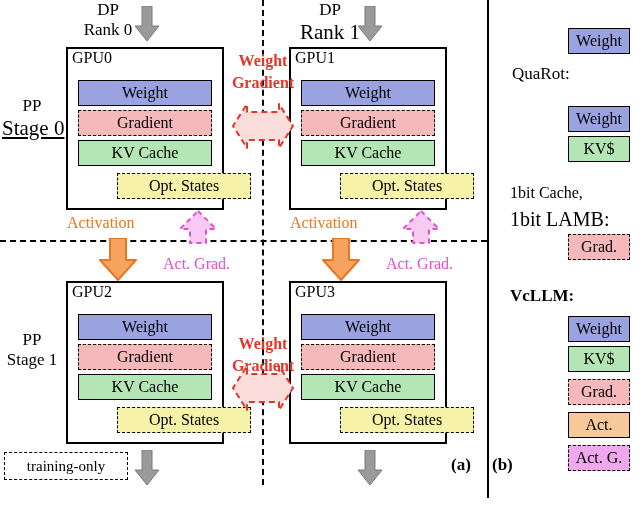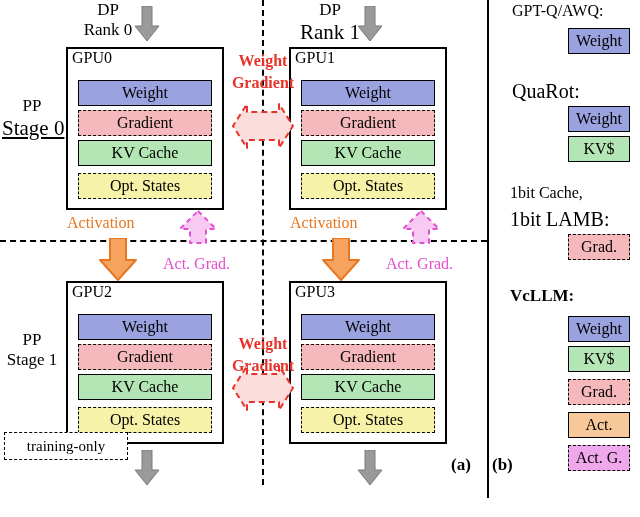--- a/index.html
+++ b/index.html
@@ -23,21 +23,21 @@
   
   .bar{position:absolute;box-sizing:border-box;display:flex;align-items:center;justify-content:center;
        font-size:16px;color:#000;}
   .bar.solid{border:1.5px solid #000;}
   .bar.dashed{border:1.5px dashed #000;}
 
   
   .c-weight{background:#9aa2e0;}
   .c-grad{background:#f6b9bb;}
   .c-kv{background:#b4e5b4;}
-  .c-opt{background:#f6f3a8;}
+  .c-opt{background:#f6f3a8;margin-left:39px;}
   .c-act{background:#f6c89a;}
   .c-actg{background:#f0a8ec;}
 
   
   .dashline{position:absolute;border:0;border-top:2px dashed #000;}
   .dashline-v{position:absolute;border:0;border-left:2px dashed #000;}
   .solidline-v{position:absolute;border:0;border-left:2px solid #000;}
 
   
   .arrow-grey{position:absolute;}
@@ -147,29 +147,28 @@
   </svg>
   <div class="lbl t-pink" style="left:386px;top:255px;font-size:16px;">Act. Grad.</div>
 
   <svg class="arrow-grey" style="left:134px;top:450px;" width="26" height="36" viewBox="0 0 26 36">
     <polygon points="8,0 18,0 18,20 25,20 13,35 1,20 8,20" fill="#9a9a9a" stroke="#7a7a7a" stroke-width="1"></polygon>
   </svg>
   <svg class="arrow-grey" style="left:357px;top:450px;" width="26" height="36" viewBox="0 0 26 36">
     <polygon points="8,0 18,0 18,20 25,20 13,35 1,20 8,20" fill="#9a9a9a" stroke="#7a7a7a" stroke-width="1"></polygon>
   </svg>
 
-  <div class="training-only" style="left:4px;top:432px;width:124px;height:28px;">training-only</div>
+  <div class="training-only" style="left:4px;top:452px;width:124px;height:28px;">training-only</div>
 
   <div class="panel-tag" style="left:451px;top:455px;">(a)</div>
   <div class="panel-tag" style="left:492px;top:455px;">(b)</div>
 
-  <div class="legend-title" style="left:512px;top:2px;font-size:16px;">GPT-Q/AWQ:</div>
   <div class="bar solid c-weight" style="left:568px;top:28px;width:62px;height:26px;">Weight</div>
 
-  <div class="legend-title" style="left:512px;top:80px;font-size:20px;text-align:center;">QuaRot:</div>
+  <div class="legend-title" style="left:512px;top:64px;font-size:17px;text-align:center;">QuaRot:</div>
   <div class="bar solid c-weight" style="left:568px;top:106px;width:62px;height:26px;">Weight</div>
   <div class="bar solid c-kv" style="left:568px;top:136px;width:62px;height:26px;">KV$</div>
 
   <div class="legend-title" style="left:510px;top:184px;font-size:16px;">1bit Cache,</div>
   <div class="legend-title" style="left:510px;top:208px;font-size:20px;">1bit LAMB:</div>
   <div class="bar dashed c-grad" style="left:568px;top:234px;width:62px;height:26px;">Grad.</div>
 
   <div class="legend-title bold" style="left:510px;top:286px;font-size:17px;">VcLLM:</div>
   <div class="bar solid c-weight" style="left:568px;top:316px;width:62px;height:26px;">Weight</div>
   <div class="bar solid c-kv" style="left:568px;top:346px;width:62px;height:26px;">KV$</div>

